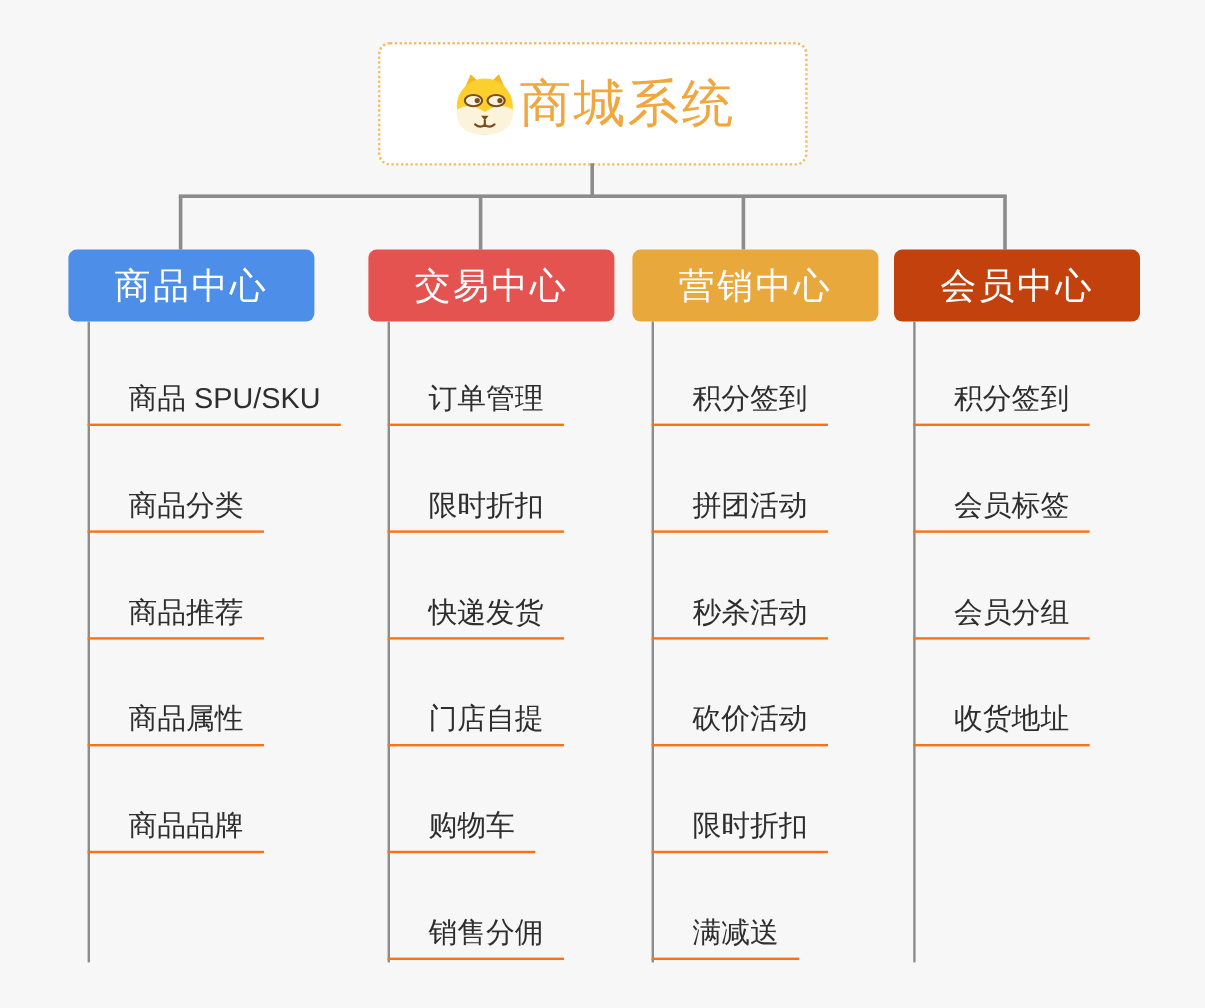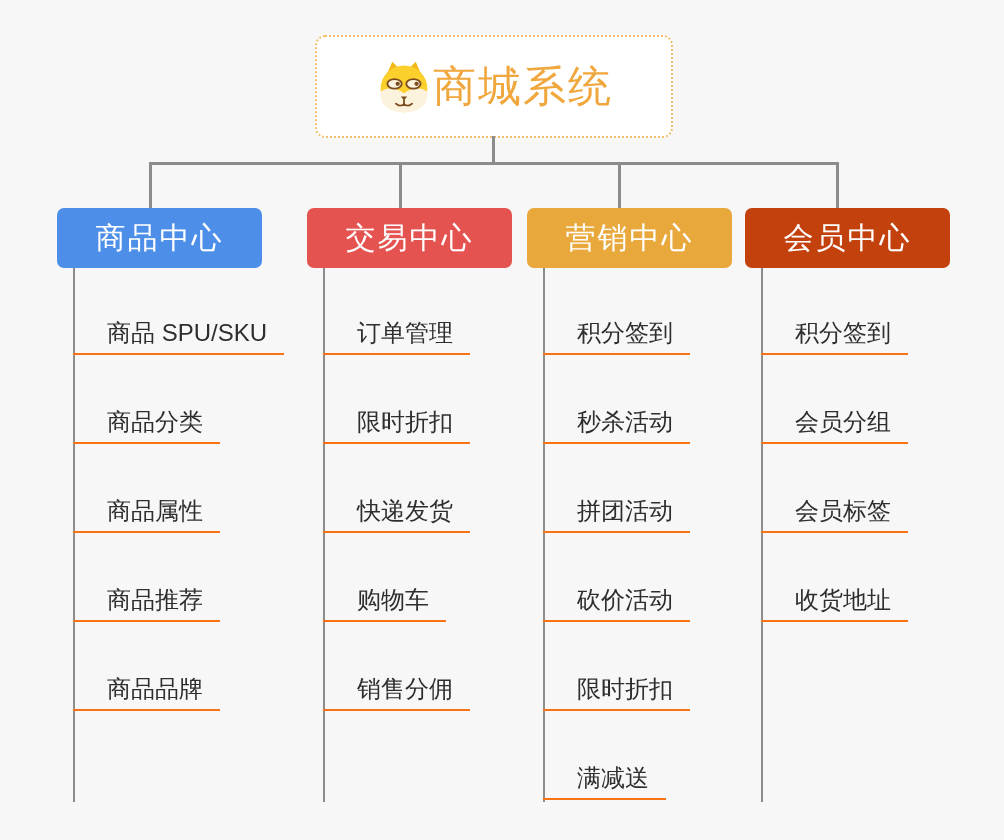--- a/index.html
+++ b/index.html
@@ -67,24 +67,24 @@
     <div class="branch-header" style="background-color: rgb(77, 143, 232);">商品中心</div>
     <div class="trunk"></div>
     <div class="rows">
       <div class="row">
           <span class="leaf">商品 SPU/SKU</span>
         </div>
       <div class="row">
           <span class="leaf">商品分类</span>
         </div>
       <div class="row">
-          <span class="leaf">商品属性</span>
+          <span class="leaf">商品推荐</span>
         </div>
       <div class="row">
-          <span class="leaf">商品推荐</span>
+          <span class="leaf">商品属性</span>
         </div>
       <div class="row">
           <span class="leaf">商品品牌</span>
         </div>
     </div>
   </div>
 
   <div class="branch b1">
     <div class="branch-header" style="background-color: rgb(228, 83, 79);">交易中心</div>
     <div class="trunk"></div>
@@ -92,40 +92,43 @@
       <div class="row">
           <span class="leaf">订单管理</span>
         </div>
       <div class="row">
           <span class="leaf">限时折扣</span>
         </div>
       <div class="row">
           <span class="leaf">快递发货</span>
         </div>
       <div class="row">
+          <span class="leaf">门店自提</span>
+        </div>
+      <div class="row">
           <span class="leaf">购物车</span>
         </div>
       <div class="row">
           <span class="leaf">销售分佣</span>
         </div>
     </div>
   </div>
 
   <div class="branch b2">
     <div class="branch-header" style="background-color: rgb(233, 168, 60);">营销中心</div>
     <div class="trunk"></div>
     <div class="rows">
       <div class="row">
           <span class="leaf">积分签到</span>
         </div>
       <div class="row">
-          <span class="leaf">秒杀活动</span>
+          <span class="leaf">拼团活动</span>
         </div>
       <div class="row">
-          <span class="leaf">拼团活动</span>
+          <span class="leaf">秒杀活动</span>
         </div>
       <div class="row">
           <span class="leaf">砍价活动</span>
         </div>
       <div class="row">
           <span class="leaf">限时折扣</span>
         </div>
       <div class="row">
           <span class="leaf">满减送</span>
         </div>
@@ -133,24 +136,24 @@
   </div>
 
   <div class="branch b3">
     <div class="branch-header" style="background-color: #c2410c;">会员中心</div>
     <div class="trunk"></div>
     <div class="rows">
       <div class="row">
           <span class="leaf">积分签到</span>
         </div>
       <div class="row">
-          <span class="leaf">会员分组</span>
+          <span class="leaf">会员标签</span>
         </div>
       <div class="row">
-          <span class="leaf">会员标签</span>
+          <span class="leaf">会员分组</span>
         </div>
       <div class="row">
           <span class="leaf">收货地址</span>
         </div>
     </div>
   </div>
 
 </div>
 
 </body></html>

